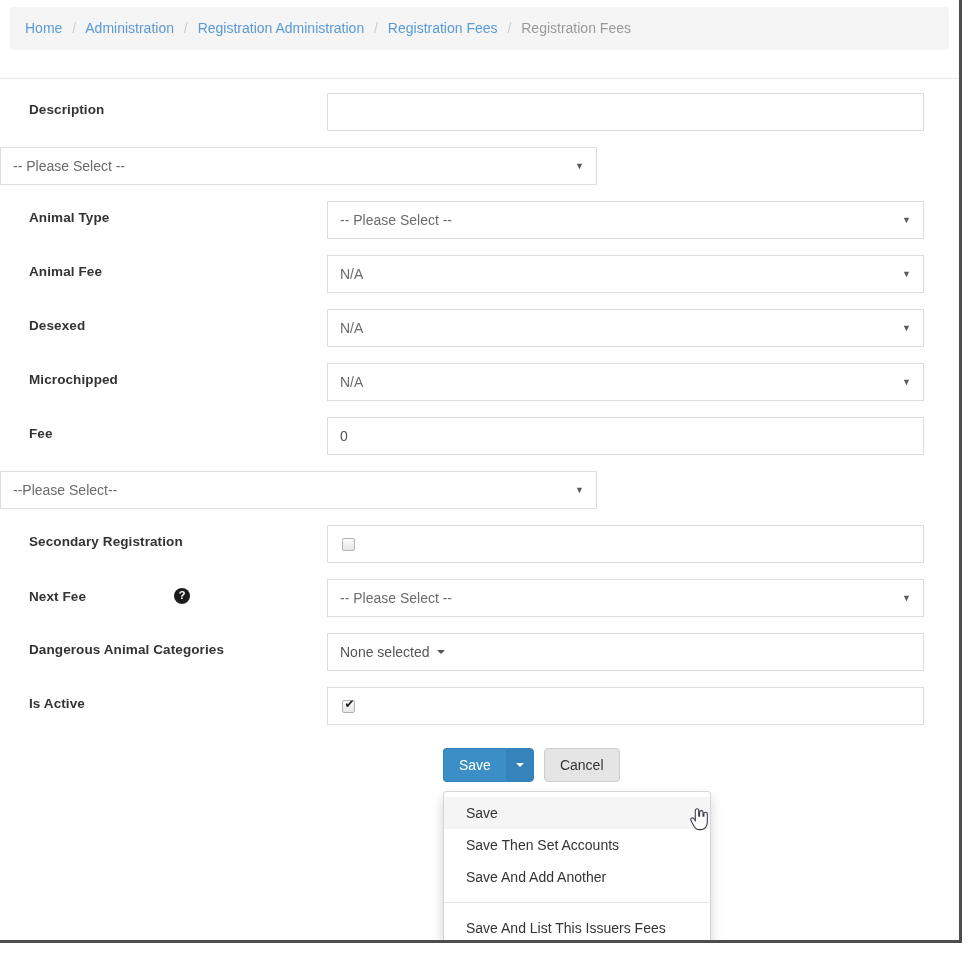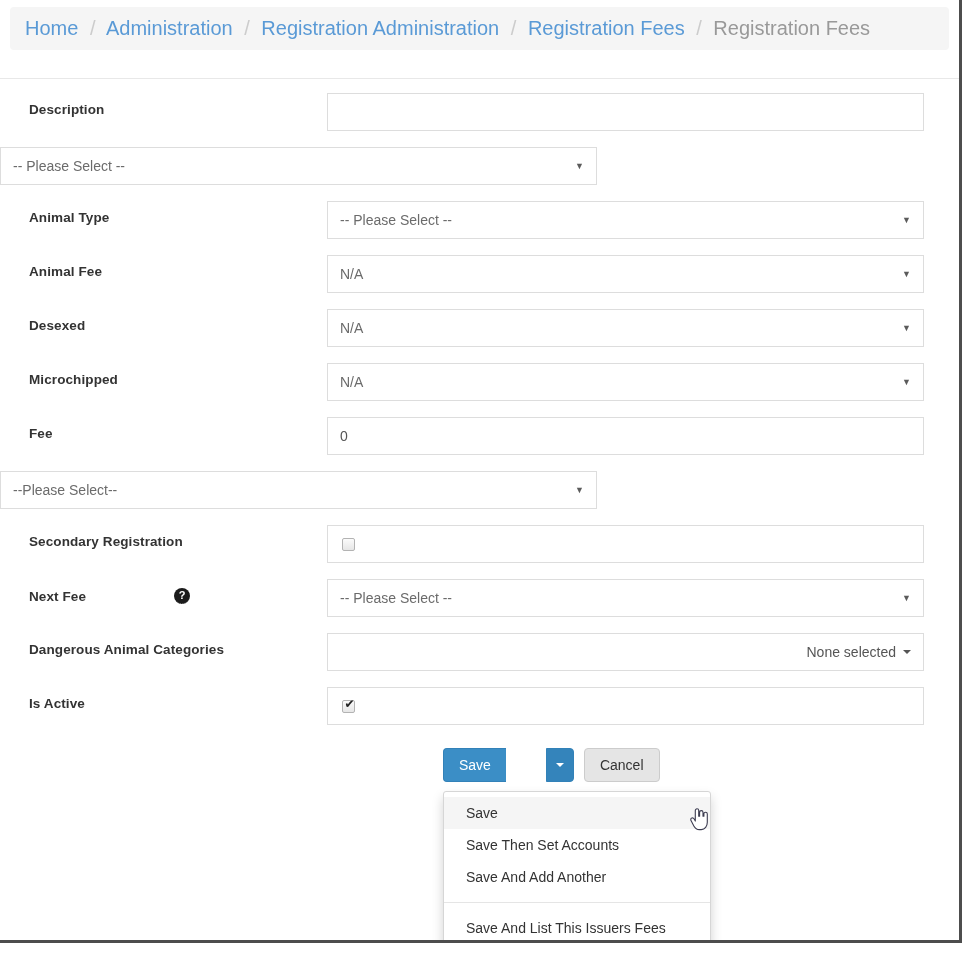--- a/index.html
+++ b/index.html
@@ -35,21 +35,21 @@
     right: 0; top: 0;
     width: 0; height: 0;
   }
 
   
   .breadcrumb-bar {
     background: #f5f5f5;
     border-radius: 4px;
     margin: 7px 10px 0 10px;
     padding: 11px 15px 12px 15px;
-    font-size: 20px;
+    font-size: 14px;
     line-height: 20px;
     white-space: nowrap;
   }
   .breadcrumb-bar a {
     color: #5a9ad6;
     text-decoration: none;
   }
   .crumb-sep {
     color: #cccccc;
     padding: 0 6px;
@@ -161,42 +161,42 @@
     font-size: 12px;
     color: #222222;
     line-height: 13px;
     width: 13px;
     text-align: center;
   }
 
   .fc-multi {
     display: flex;
     align-items: center;
-    justify-content: flex-end;
+    justify-content: flex-start;
     color: #555555;
   }
   .caret-solid {
     display: inline-block;
     width: 0; height: 0;
     border-left: 4px solid transparent;
     border-right: 4px solid transparent;
     border-top: 4px solid #555555;
     margin-left: 7px;
     vertical-align: middle;
   }
 
   
   .btn-row {
     display: flex;
     padding-left: 443px;
     padding-top: 7px;
     align-items: flex-start;
     position: relative;
   }
-  .btn-group { display: flex; position: relative; gap: 40px; }
+  .btn-group { display: flex; position: relative; }
   .btn {
     font-family: "Liberation Sans", sans-serif;
     font-size: 14px;
     line-height: 1;
     border-radius: 4px;
     cursor: pointer;
     padding: 0;
     outline: none;
   }
   .btn-primary {

